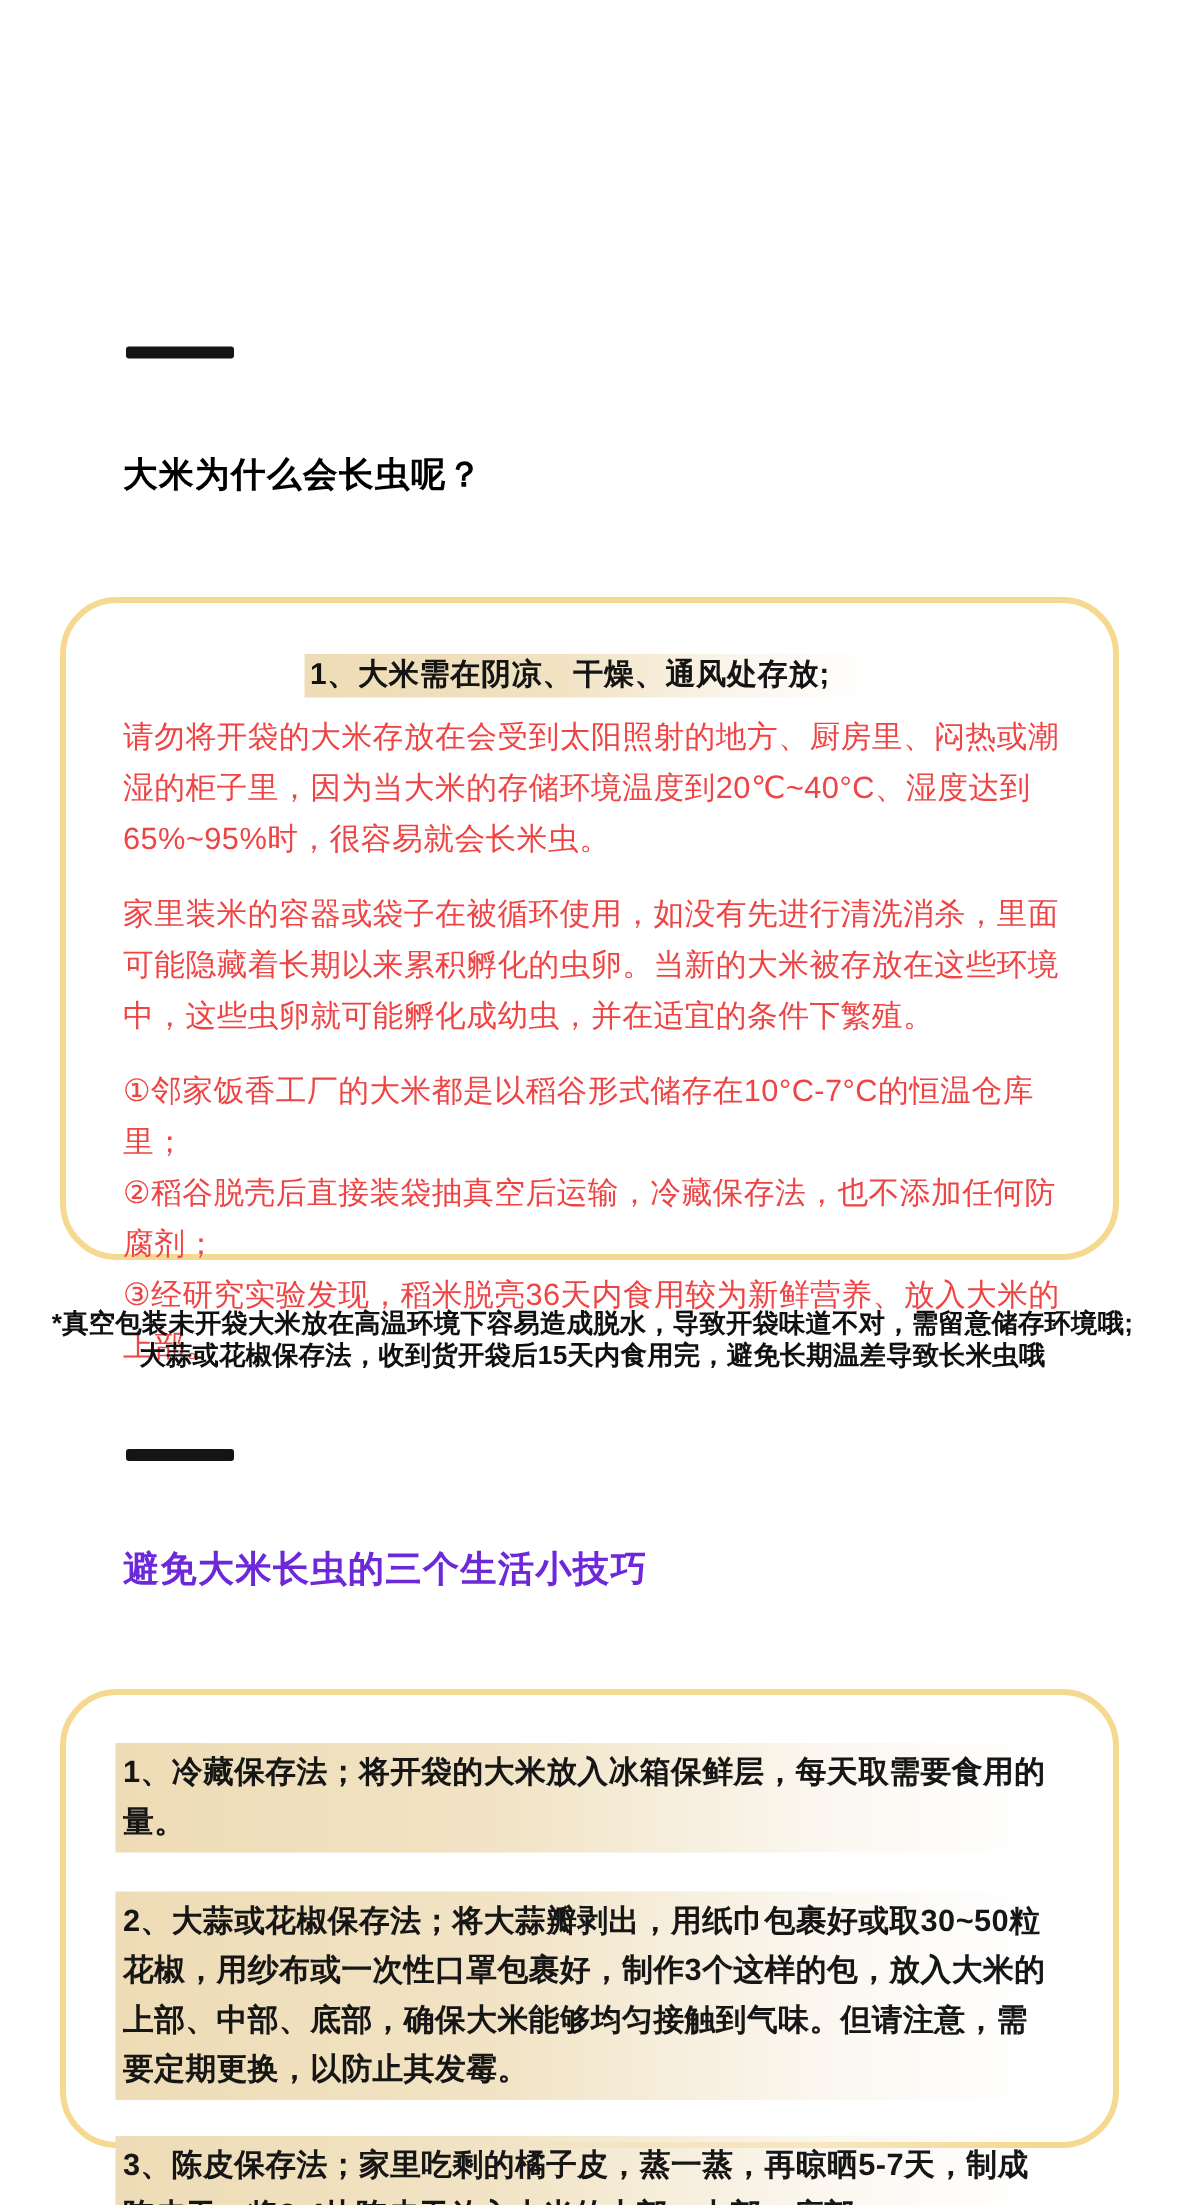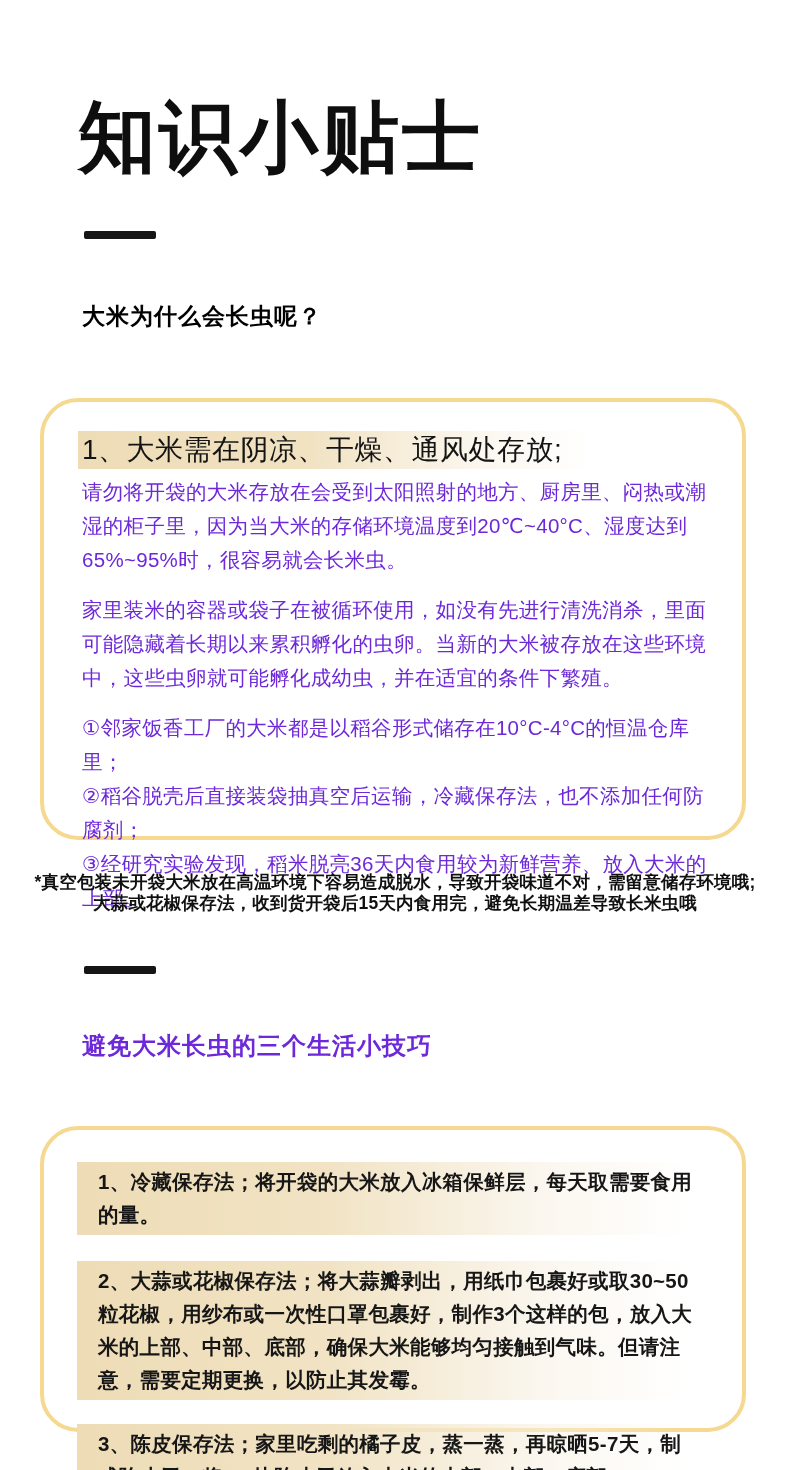--- a/index.html
+++ b/index.html
@@ -32,74 +32,73 @@
 
   .box{
     position:absolute;left:40px;width:706px;box-sizing:border-box;
     border:4px solid #f6d990;border-radius:38px;background:#fff;
   }
   .box1{top:398px;height:442px;padding:26px 34px 20px 38px;}
   .box2{top:1126px;height:306px;padding:32px 34px 20px 38px;}
 
   .sec{margin-bottom:16px;}
   .sec-heading{
-    font-size:28px;font-weight:400;letter-spacing:0.5px;color:#141414;
-    margin:6px 0 9px 0;line-height:32px;
+    font-size:20px;font-weight:700;letter-spacing:0.5px;color:#141414;
+    margin:6px 0 9px 0;line-height:32px;text-align:center;
   }
   .hl-inline{
     background:linear-gradient(90deg,#eedcb6 0%,#f1e2c2 45%,rgba(248,240,226,0.55) 78%,rgba(255,255,255,0) 100%);
     padding:3px 30px 4px 4px;margin-left:-4px;
   }
   .sec-body{
-    font-size:20.5px;line-height:34px;letter-spacing:0.3px;color:#6d28d9;
+    font-size:20.5px;line-height:34px;letter-spacing:0.3px;color:#ef4444;
     font-weight:500;
   }
   .sec-body .line{display:block;}
 
   .note{
     position:absolute;left:0;top:872px;width:790px;text-align:center;
     font-size:17.5px;line-height:20.5px;font-weight:600;color:#101010;letter-spacing:0.2px;
   }
 
   .tip-item{
     font-size:20.5px;line-height:33px;font-weight:700;letter-spacing:0.3px;color:#161616;
     background:linear-gradient(90deg,#eedcb6 0%,#f1e3c4 40%,rgba(248,241,228,0.55) 75%,rgba(255,255,255,0) 97%);
-    padding:3px 8px 4px 21px;margin-left:-5px;
+    padding:3px 8px 4px 5px;margin-left:-5px;
   }
   .tip-gap1{margin-top:0;}
   .tip-gap2{margin-top:26px;}
   .tip-gap3{margin-top:24px;}
 </style>
 </head>
 <body>
 
 <div class="page">
 
-  <div class="page-title">知识小贴士</div>
 
   <div class="dash dash1"></div>
 
   <div class="question-heading">大米为什么会长虫呢？</div>
 
   <div class="box box1">
 
     <div class="sec">
       <div class="sec-heading">
         <span class="hl-inline">1、大米需在阴凉、干燥、通风处存放;</span>
       </div>
       <div class="sec-body">请勿将开袋的大米存放在会受到太阳照射的地方、厨房里、闷热或潮湿的柜子里，因为当大米的存储环境温度到20℃~40°C、湿度达到65%~95%时，很容易就会长米虫。</div>
     </div>
 
     <div class="sec">
       <div class="sec-body">家里装米的容器或袋子在被循环使用，如没有先进行清洗消杀，里面可能隐藏着长期以来累积孵化的虫卵。当新的大米被存放在这些环境中，这些虫卵就可能孵化成幼虫，并在适宜的条件下繁殖。</div>
     </div>
 
     <div class="sec">
       <div class="sec-body">
-        <span class="line">①邻家饭香工厂的大米都是以稻谷形式储存在10°C-4°C的恒温仓库里；</span>
+        <span class="line">①邻家饭香工厂的大米都是以稻谷形式储存在10°C-7°C的恒温仓库里；</span>
         <span class="line">②稻谷脱壳后直接装袋抽真空后运输，冷藏保存法，也不添加任何防腐剂；</span>
         <span class="line">③经研究实验发现，稻米脱亮36天内食用较为新鲜营养、放入大米的上部。</span>
       </div>
     </div>
 
   </div>
 
   <div class="note">
     <span class="line" style="display:block">*真空包装未开袋大米放在高温环境下容易造成脱水，导致开袋味道不对，需留意储存环境哦;</span>
     <span class="line" style="display:block">大蒜或花椒保存法，收到货开袋后15天内食用完，避免长期温差导致长米虫哦</span>

